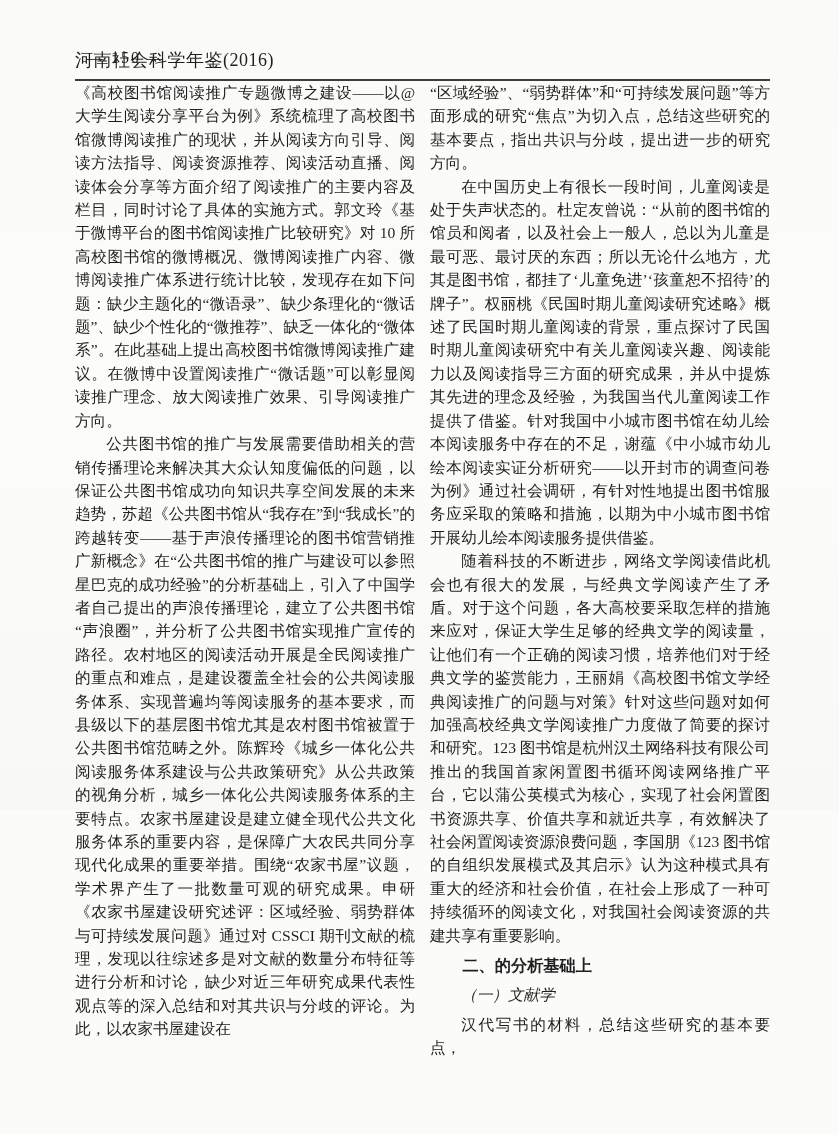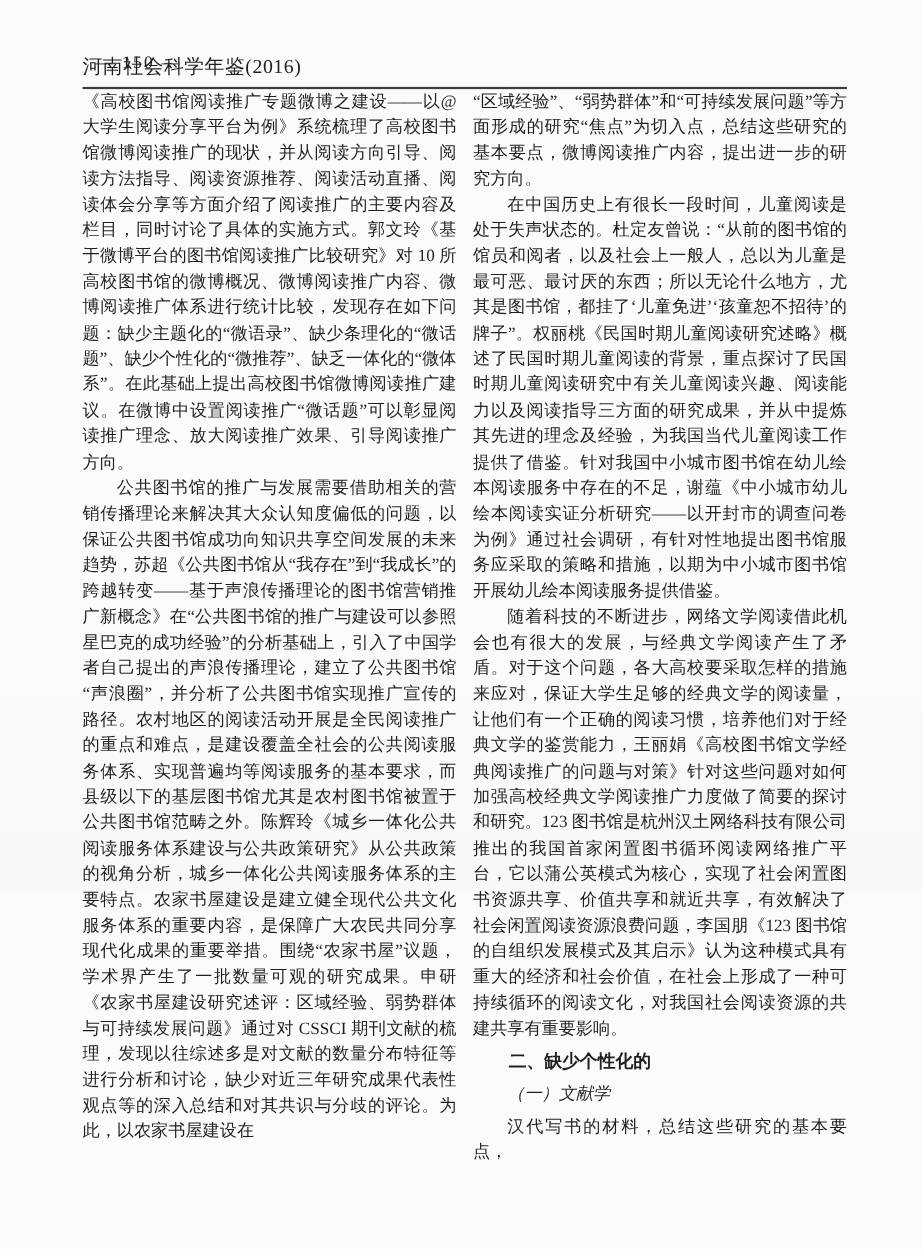--- a/index.html
+++ b/index.html
@@ -76,21 +76,21 @@
     <span class="page-number">— 150 —</span>
     <div class="header-title">河南社会科学年鉴(2016)</div>
   </div>
   <hr class="header-rule">
   <div class="columns">
     <div class="column" id="col-left">
         <p class="block continuation">《高校图书馆阅读推广专题微博之建设——以@大学生阅读分享平台为例》系统梳理了高校图书馆微博阅读推广的现状，并从阅读方向引导、阅读方法指导、阅读资源推荐、阅读活动直播、阅读体会分享等方面介绍了阅读推广的主要内容及栏目，同时讨论了具体的实施方式。郭文玲《基于微博平台的图书馆阅读推广比较研究》对 10 所高校图书馆的微博概况、微博阅读推广内容、微博阅读推广体系进行统计比较，发现存在如下问题：缺少主题化的“微语录”、缺少条理化的“微话题”、缺少个性化的“微推荐”、缺乏一体化的“微体系”。在此基础上提出高校图书馆微博阅读推广建议。在微博中设置阅读推广“微话题”可以彰显阅读推广理念、放大阅读推广效果、引导阅读推广方向。</p>
         <p class="block paragraph">公共图书馆的推广与发展需要借助相关的营销传播理论来解决其大众认知度偏低的问题，以保证公共图书馆成功向知识共享空间发展的未来趋势，苏超《公共图书馆从“我存在”到“我成长”的跨越转变——基于声浪传播理论的图书馆营销推广新概念》在“公共图书馆的推广与建设可以参照星巴克的成功经验”的分析基础上，引入了中国学者自己提出的声浪传播理论，建立了公共图书馆“声浪圈”，并分析了公共图书馆实现推广宣传的路径。农村地区的阅读活动开展是全民阅读推广的重点和难点，是建设覆盖全社会的公共阅读服务体系、实现普遍均等阅读服务的基本要求，而县级以下的基层图书馆尤其是农村图书馆被置于公共图书馆范畴之外。陈辉玲《城乡一体化公共阅读服务体系建设与公共政策研究》从公共政策的视角分析，城乡一体化公共阅读服务体系的主要特点。农家书屋建设是建立健全现代公共文化服务体系的重要内容，是保障广大农民共同分享现代化成果的重要举措。围绕“农家书屋”议题，学术界产生了一批数量可观的研究成果。申研《农家书屋建设研究述评：区域经验、弱势群体与可持续发展问题》通过对 CSSCI 期刊文献的梳理，发现以往综述多是对文献的数量分布特征等进行分析和讨论，缺少对近三年研究成果代表性观点等的深入总结和对其共识与分歧的评论。为此，以农家书屋建设在</p>
       </div>
     <div class="column" id="col-right">
-        <p class="block continuation">“区域经验”、“弱势群体”和“可持续发展问题”等方面形成的研究“焦点”为切入点，总结这些研究的基本要点，微博阅读推广内容，提出进一步的研究方向。</p>
+        <p class="block continuation">“区域经验”、“弱势群体”和“可持续发展问题”等方面形成的研究“焦点”为切入点，总结这些研究的基本要点，指出共识与分歧，提出进一步的研究方向。</p>
         <p class="block paragraph">在中国历史上有很长一段时间，儿童阅读是处于失声状态的。杜定友曾说：“从前的图书馆的馆员和阅者，以及社会上一般人，总以为儿童是最可恶、最讨厌的东西；所以无论什么地方，尤其是图书馆，都挂了‘儿童免进’‘孩童恕不招待’的牌子”。权丽桃《民国时期儿童阅读研究述略》概述了民国时期儿童阅读的背景，重点探讨了民国时期儿童阅读研究中有关儿童阅读兴趣、阅读能力以及阅读指导三方面的研究成果，并从中提炼其先进的理念及经验，为我国当代儿童阅读工作提供了借鉴。针对我国中小城市图书馆在幼儿绘本阅读服务中存在的不足，谢蕴《中小城市幼儿绘本阅读实证分析研究——以开封市的调查问卷为例》通过社会调研，有针对性地提出图书馆服务应采取的策略和措施，以期为中小城市图书馆开展幼儿绘本阅读服务提供借鉴。</p>
         <p class="block paragraph">随着科技的不断进步，网络文学阅读借此机会也有很大的发展，与经典文学阅读产生了矛盾。对于这个问题，各大高校要采取怎样的措施来应对，保证大学生足够的经典文学的阅读量，让他们有一个正确的阅读习惯，培养他们对于经典文学的鉴赏能力，王丽娟《高校图书馆文学经典阅读推广的问题与对策》针对这些问题对如何加强高校经典文学阅读推广力度做了简要的探讨和研究。123 图书馆是杭州汉土网络科技有限公司推出的我国首家闲置图书循环阅读网络推广平台，它以蒲公英模式为核心，实现了社会闲置图书资源共享、价值共享和就近共享，有效解决了社会闲置阅读资源浪费问题，李国朋《123 图书馆的自组织发展模式及其启示》认为这种模式具有重大的经济和社会价值，在社会上形成了一种可持续循环的阅读文化，对我国社会阅读资源的共建共享有重要影响。</p>
-        <p class="block heading">二、缺少个性化的</p>
+        <p class="block heading">二、的分析基础上</p>
         <p class="block subheading">（一）文献学</p>
         <p class="block paragraph">汉代写书的材料，总结这些研究的基本要点，</p>
       </div>
   </div>
 </div>
 
 </body></html>

